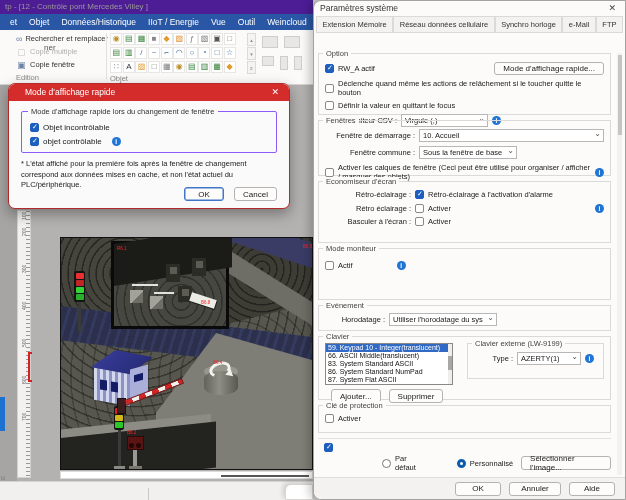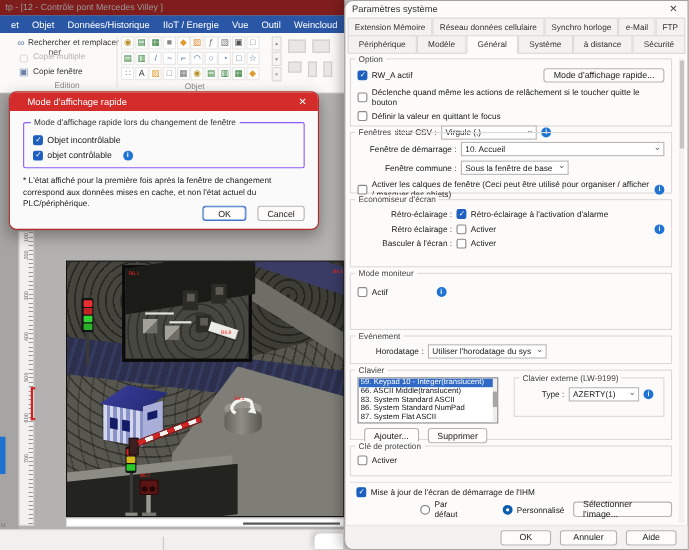--- a/index.html
+++ b/index.html
@@ -2,31 +2,31 @@
 <html><head>
 <meta charset="utf-8">
 <style>
   * { box-sizing: border-box; margin: 0; padding: 0; }
   html,body { width:626px; height:500px; }
   body { font-family:"Liberation Sans", sans-serif; background:#cfcdcb; position:relative; overflow:hidden; }
   .screen { position:absolute; left:0; top:0; width:626px; height:500px; }
 
   
   .left-win { position:absolute; left:0; top:0; width:313px; height:500px; background:#aeacaa; }
-  .titlebar { position:absolute; left:0; top:0; width:100%; height:14px; background:#7f1d1d; color:#9a9896; font-size:8px; line-height:14px; padding-left:5px; white-space:nowrap; overflow:hidden; }
+  .titlebar { position:absolute; left:0; top:0; width:100%; height:14px; background:#4c1d95; color:#9a9896; font-size:8px; line-height:14px; padding-left:5px; white-space:nowrap; overflow:hidden; }
   .menubar { position:absolute; left:0; top:14px; width:100%; height:16px; background:#2a57a5; display:flex; align-items:center; padding-left:4px; }
   .menubar > div { color:#fff; font-size:8.5px; padding:0 6px; line-height:16px; white-space:nowrap; }
   .ribbon { position:absolute; left:0; top:30px; width:100%; height:55px; background:#fbfaf9; border-bottom:1px solid #d8d6d4; overflow:hidden; }
   .partial-lbl { position:absolute; left:0; top:13px; font-size:8px; color:#555;padding-left:44px; }
   .ed { position:absolute; left:16px; top:2px; width:90px; }
   .ed-row { display:flex; align-items:center; gap:3px; height:13px; }
   .ed-ic { font-size:9px; color:#6d82a8; width:11px; text-align:center; }
   .ed-row span.tx { font-size:7.5px; color:#333; white-space:nowrap; }
   .ed-row.dis span.tx { color:#b3b1af; } .ed-row.dis .ed-ic { color:#c5c3c1; }
-  .grp-cap { position:absolute; font-size:7.5px; color:#8a8886; text-align:center; }
+  .grp-cap { position:absolute; font-size:7.5px; color:#8a8886; }
   .vsep { position:absolute; top:3px; height:46px; width:1px; background:#e3e1df; }
   .obj-icons { position:absolute; left:110px; top:2px; width:134px; display:flex; flex-wrap:wrap; }
   .obj-icons div { width:12px; height:12px; margin:1px 0.3px; border:1px solid #e8e6e4; background:#fff; font-size:8px; line-height:10px; text-align:center; overflow:hidden; }
   .spin-col { position:absolute; left:247px; top:3px; width:9px; }
   .spin-col div { width:9px; height:13px; border:1px solid #dcdad8; background:#f6f4f2; font-size:5px; color:#888; text-align:center; line-height:12px; margin-bottom:1px; }
   .gray-tile { position:absolute; background:#e9e7e5; border:1px solid #cfcdcb; }
 
   
   .workarea { position:absolute; left:0; top:85px; width:100%; height:396px; background:#b4b2b0; }
   .dockstrip { position:absolute; left:0; top:0; width:17px; height:100%; background:#a7a5a3; }
@@ -382,28 +382,20 @@
       <span>Paramètres système</span>
       <span class="sp-close">✕</span>
     </div>
     <div class="tabs">
         <div class="">Extension Mémoire</div>
         <div class="">Réseau données cellulaire</div>
         <div class="">Synchro horloge</div>
         <div class="">e-Mail</div>
         <div class="">FTP</div>
       </div>
-    <div class="tabs" style="margin-top:-1px;">
-        <div class="">Périphérique</div>
-        <div class="">Modèle</div>
-        <div class="active">Général</div>
-        <div class="">Système</div>
-        <div class="">à distance</div>
-        <div class="">Sécurité</div>
-      </div>
 
     <div class="sp-content">
 
       <div class="grp" style="height:62px;">
         <div class="glabel">Option</div>
         <div class="row" style="margin-top:0;">
           <span class="cb on"></span>
           <span>RW_A actif</span>
           <span style="flex:1;"></span>
           <span class="xbtn" style="height:13px;">Mode d'affichage rapide...</span>
@@ -514,21 +506,20 @@
         <div class="glabel">Clé de protection</div>
         <div class="row" style="margin-top:0;">
           <span class="cb"></span>
           <span>Activer</span>
         </div>
       </div>
 
       <div style="border-top:1px solid #e4e2e0; padding-top:4px;">
         <div class="row" style="margin:0 0 2px 6px;">
           <span class="cb on"></span>
-          <span>Mise à jour de l'écran de démarrage de l'IHM</span>
         </div>
         <div class="row" style="margin-left:64px;">
           <span class="rad"></span>
           <span>Par défaut</span>
           <span class="rad on" style="margin-left:26px;"></span>
           <span>Personnalisé</span>
           <span style="flex:1;"></span>
           <span class="xbtn" style="min-width:84px;">Sélectionner l'image...</span>
         </div>
       </div>

